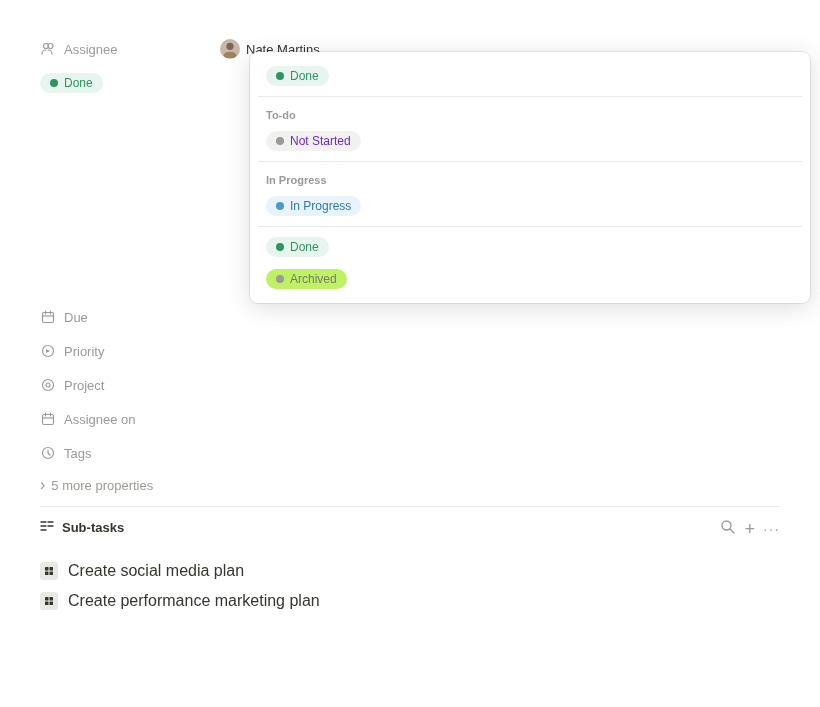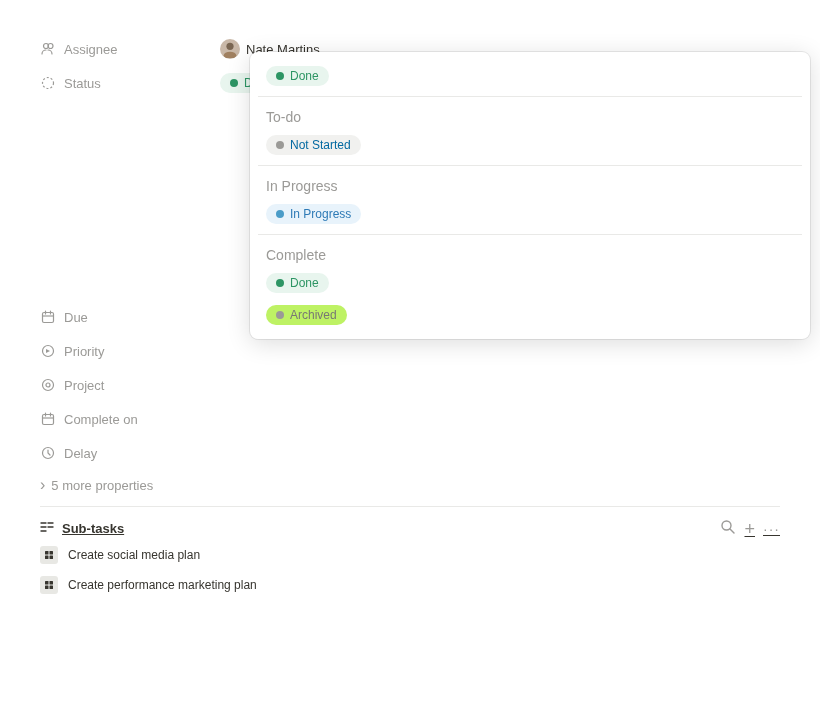--- a/index.html
+++ b/index.html
@@ -132,36 +132,36 @@
       border-radius: 50%;
       flex-shrink: 0;
     }
     .pill-done {
       background: #e8f5ee;
       color: #2d9564;
     }
     .pill-done .status-dot { background: #2d9564; }
     .pill-not-started {
       background: #f1f1ef;
-      color: #0369a1;
+      color: #6d28d9;
     }
     .pill-not-started .status-dot { background: #9b9a97; }
     .pill-in-progress {
       background: #e8f3fb;
       color: #2e7ab6;
     }
     .pill-in-progress .status-dot { background: #4a9cc8; }
     .pill-archived {
       background: #bef264;
       color: #787774;
     }
     .pill-archived .status-dot { background: #9b9a97; }
     .dropdown-section-header {
-      font-size: 14px;
-      font-weight: 400;
+      font-size: 11px;
+      font-weight: 700;
       color: #9b9a97;
       padding: 8px 8px 4px;
       text-transform: none;
     }
     .dropdown-option-row {
       display: flex;
       align-items: center;
       padding: 6px 8px;
       border-radius: 4px;
       cursor: pointer;
@@ -172,45 +172,43 @@
       margin: 4px 0;
     }
     
     .subtasks-section {
       margin-top: 8px;
       border-top: 1px solid #e9e9e7;
       padding-top: 12px;
     }
     .subtasks-header {
       display: flex;
-      align-items: center;
+      align-items: flex-start;
       justify-content: space-between;
-      margin-bottom: 2px;
-      text-decoration: underline;
+      margin-bottom: 18px;
     }
     .subtasks-title {
       display: flex;
       align-items: center;
       gap: 8px;
       font-size: 13px;
       font-weight: 600;
       color: #37352f;
     }
     .subtasks-actions {
       display: flex;
       align-items: center;
       gap: 8px;
       color: #9b9a97;
     }
     .subtask-item {
       display: flex;
-      align-items: center;
       gap: 10px;
       padding: 6px 0;
-      font-size: 12px;
+      font-size: 16px;
       cursor: pointer;
     }
     .subtask-icon {
       width: 18px;
       height: 18px;
       background: #e8e8e4;
       border-radius: 3px;
       display: flex;
       align-items: center;
       justify-content: center;
@@ -242,28 +240,20 @@
           <svg viewBox="0 0 20 20" fill="none">
             <circle cx="10" cy="7" r="4" fill="#7a6652"></circle>
             <ellipse cx="10" cy="17" rx="7" ry="4" fill="#a08060"></ellipse>
           </svg>
         </div>
         <span>Nate Martins</span>
       </div>
     </div>
 
     <div class="property-row">
-      <div class="property-label">
-        <span class="property-label-icon">
-          <svg width="14" height="14" viewBox="0 0 14 14" fill="none">
-            <circle cx="7" cy="7" r="5.5" stroke="#9b9a97" stroke-width="1.2" stroke-dasharray="2 2" fill="none"></circle>
-          </svg>
-        </span>
-        <span>Status</span>
-      </div>
       <div class="property-value">
         <span class="status-pill pill-done">
           <span class="status-dot"></span>
           <span>Done</span>
         </span>
       </div>
     </div>
 
     <div class="dropdown-overlay">
 
@@ -286,21 +276,20 @@
 
       <div class="dropdown-section-header">In Progress</div>
       <div class="dropdown-option-row">
         <span class="status-pill pill-in-progress">
           <span class="status-dot"></span>
           <span>In Progress</span>
         </span>
       </div>
       <div class="dropdown-divider"></div>
 
-      <div class="dropdown-section-header">Complete</div>
       <div class="dropdown-option-row">
         <span class="status-pill pill-done">
           <span class="status-dot"></span>
           <span>Done</span>
         </span>
       </div>
       <div class="dropdown-option-row">
         <span class="status-pill pill-archived">
           <span class="status-dot"></span>
           <span>Archived</span>
@@ -353,34 +342,34 @@
     <div class="property-row">
       <div class="property-label">
         <span class="property-label-icon">
           <svg width="14" height="14" viewBox="0 0 14 14" fill="none">
             <rect x="1.5" y="2.5" width="11" height="10" rx="1.5" stroke="#9b9a97" stroke-width="1.2" fill="none"></rect>
             <line x1="1.5" y1="6" x2="12.5" y2="6" stroke="#9b9a97" stroke-width="1.2"></line>
             <line x1="4.5" y1="1" x2="4.5" y2="4" stroke="#9b9a97" stroke-width="1.2" stroke-linecap="round"></line>
             <line x1="9.5" y1="1" x2="9.5" y2="4" stroke="#9b9a97" stroke-width="1.2" stroke-linecap="round"></line>
           </svg>
         </span>
-        <span>Complete on</span>
+        <span>Assignee on</span>
       </div>
       <div class="property-value"></div>
     </div>
 
     <div class="property-row">
       <div class="property-label">
         <span class="property-label-icon">
           <svg width="14" height="14" viewBox="0 0 14 14" fill="none">
             <circle cx="7" cy="7" r="5.5" stroke="#9b9a97" stroke-width="1.2" fill="none"></circle>
             <path d="M7 4v3l2 2" stroke="#9b9a97" stroke-width="1.2" stroke-linecap="round"></path>
           </svg>
         </span>
-        <span>Delay</span>
+        <span>Tags</span>
       </div>
       <div class="property-value"></div>
     </div>
 
     <div class="more-properties">
       <span style="font-size:16px; color:#9b9a97;">›</span>
       <span>5 more properties</span>
     </div>
 
   </div>

